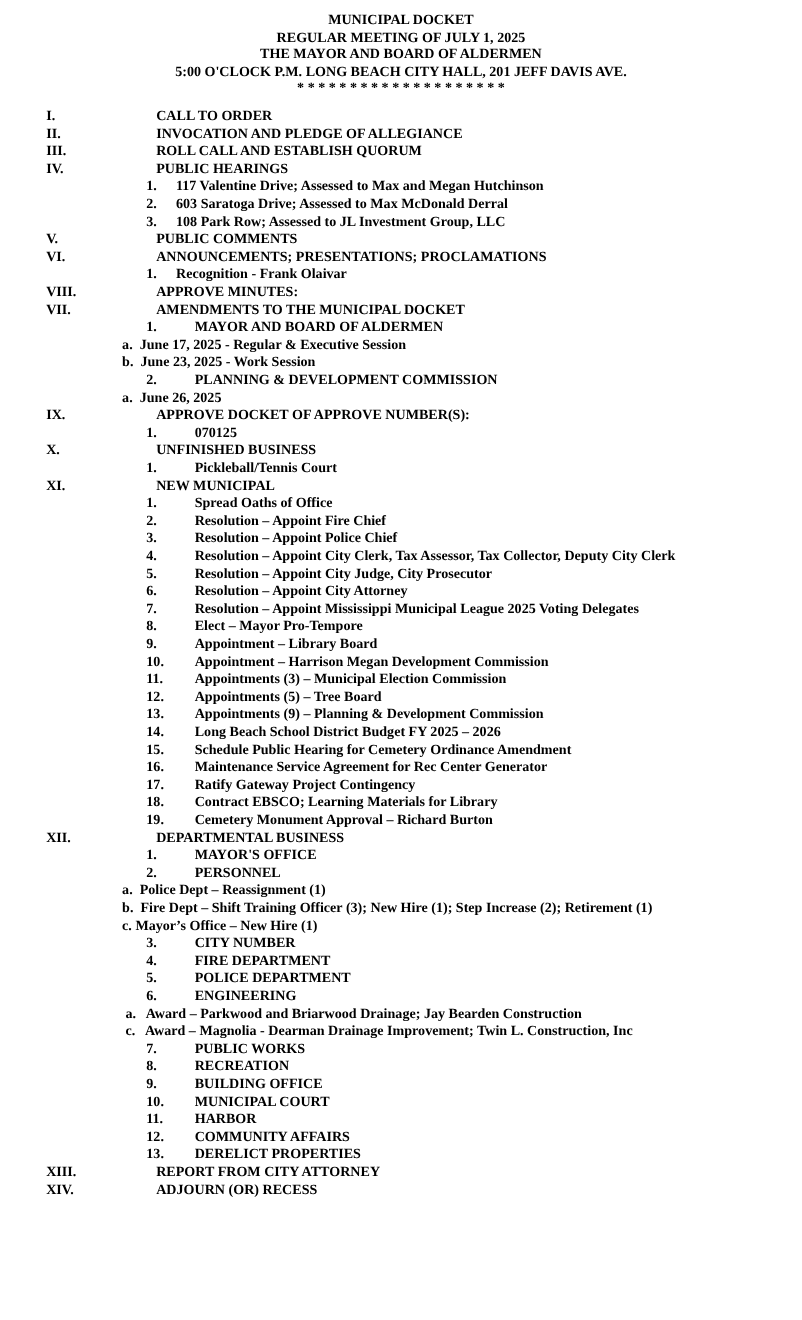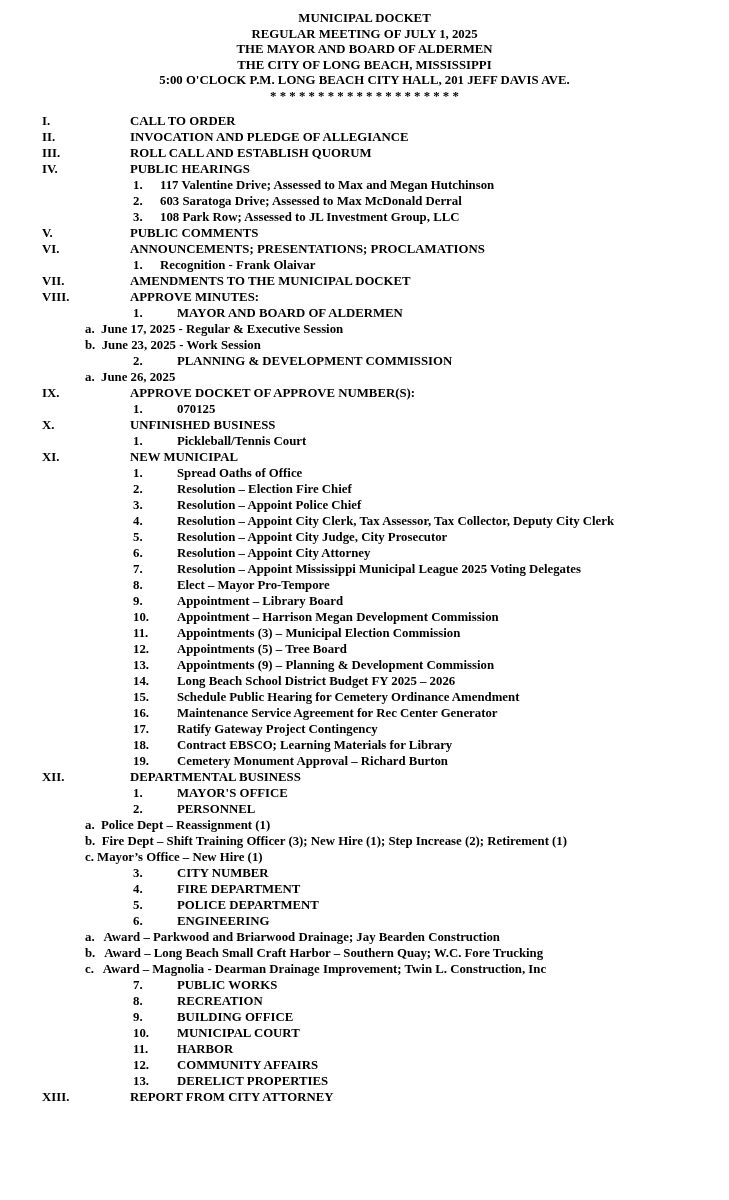--- a/index.html
+++ b/index.html
@@ -25,38 +25,37 @@
     margin-top: 8px;
     font-size: 12.8px;
     line-height: 16px;
   }
   .line { display: flex; }
   .sec .roman {
     margin-left: 42px;
     width: 88px;
     flex: none;
   }
-  .sec .title { flex: 1; }
+  .sec .title { flex: 1; margin-left: 12px; }
   .item { padding-left: 133px; }
   .item .num { flex: none; }
   .item.tight .num { width: 27px; }
   .item.wide  .num { width: 44px; }
   .item .txt { flex: 1; }
-  .sub2 { padding-left: 85px; white-space: pre; }
-  .sub3 { padding-left: 85px; white-space: pre; }
+  .sub2 { padding-left: 111px; white-space: pre; }
+  .sub3 { padding-left: 114px; white-space: pre; }
 </style>
 </head>
 <body>
 
 <div class="page">
   <div class="doc-header">
     <div class="hline">MUNICIPAL DOCKET</div>
     <div class="hline">REGULAR MEETING OF JULY 1, 2025</div>
     <div class="hline">THE MAYOR AND BOARD OF ALDERMEN</div>
-    <div class="hline">THE CITY OF LONG BEACH, MISSISSIPPI</div>
     <div class="hline">5:00 O'CLOCK P.M. LONG BEACH CITY HALL, 201 JEFF DAVIS AVE.</div>
     <div class="hline">* * * * * * * * * * * * * * * * * * * *</div>
   </div>
   <div class="agenda">
       <div class="line sec">
         <span class="roman">I.</span>
         <span class="title">CALL TO ORDER</span>
       </div>
       <div class="line sec">
         <span class="roman">II.</span>
@@ -88,27 +87,27 @@
       </div>
       <div class="line sec">
         <span class="roman">VI.</span>
         <span class="title">ANNOUNCEMENTS; PRESENTATIONS; PROCLAMATIONS</span>
       </div>
       <div class="line item tight">
         <span class="num">1.</span>
         <span class="txt">Recognition - Frank Olaivar</span>
       </div>
       <div class="line sec">
+        <span class="roman">VIII.</span>
+        <span class="title">APPROVE MINUTES:</span>
+      </div>
+      <div class="line sec">
         <span class="roman">VII.</span>
         <span class="title">AMENDMENTS TO THE MUNICIPAL DOCKET</span>
       </div>
-      <div class="line sec">
-        <span class="roman">VIII.</span>
-        <span class="title">APPROVE MINUTES:</span>
-      </div>
       <div class="line item wide">
         <span class="num">1.</span>
         <span class="txt">MAYOR AND BOARD OF ALDERMEN</span>
       </div>
       <div class="line sub2">a.  June 17, 2025 - Regular &amp; Executive Session</div>
       <div class="line sub2">b.  June 23, 2025 - Work Session</div>
       <div class="line item wide">
         <span class="num">2.</span>
         <span class="txt">PLANNING &amp; DEVELOPMENT COMMISSION</span>
       </div>
@@ -132,21 +131,21 @@
       <div class="line sec">
         <span class="roman">XI.</span>
         <span class="title">NEW MUNICIPAL</span>
       </div>
       <div class="line item wide">
         <span class="num">1.</span>
         <span class="txt">Spread Oaths of Office</span>
       </div>
       <div class="line item wide">
         <span class="num">2.</span>
-        <span class="txt">Resolution – Election Fire Chief</span>
+        <span class="txt">Resolution – Appoint Fire Chief</span>
       </div>
       <div class="line item wide">
         <span class="num">3.</span>
         <span class="txt">Resolution – Appoint Police Chief</span>
       </div>
       <div class="line item wide">
         <span class="num">4.</span>
         <span class="txt">Resolution – Appoint City Clerk, Tax Assessor, Tax Collector, Deputy City Clerk</span>
       </div>
       <div class="line item wide">
@@ -234,21 +233,20 @@
       </div>
       <div class="line item wide">
         <span class="num">5.</span>
         <span class="txt">POLICE DEPARTMENT</span>
       </div>
       <div class="line item wide">
         <span class="num">6.</span>
         <span class="txt">ENGINEERING</span>
       </div>
       <div class="line sub3">a.   Award – Parkwood and Briarwood Drainage; Jay Bearden Construction</div>
-      <div class="line sub3">b.   Award – Long Beach Small Craft Harbor – Southern Quay; W.C. Fore Trucking</div>
       <div class="line sub3">c.   Award – Magnolia - Dearman Drainage Improvement; Twin L. Construction, Inc</div>
       <div class="line item wide">
         <span class="num">7.</span>
         <span class="txt">PUBLIC WORKS</span>
       </div>
       <div class="line item wide">
         <span class="num">8.</span>
         <span class="txt">RECREATION</span>
       </div>
       <div class="line item wide">

